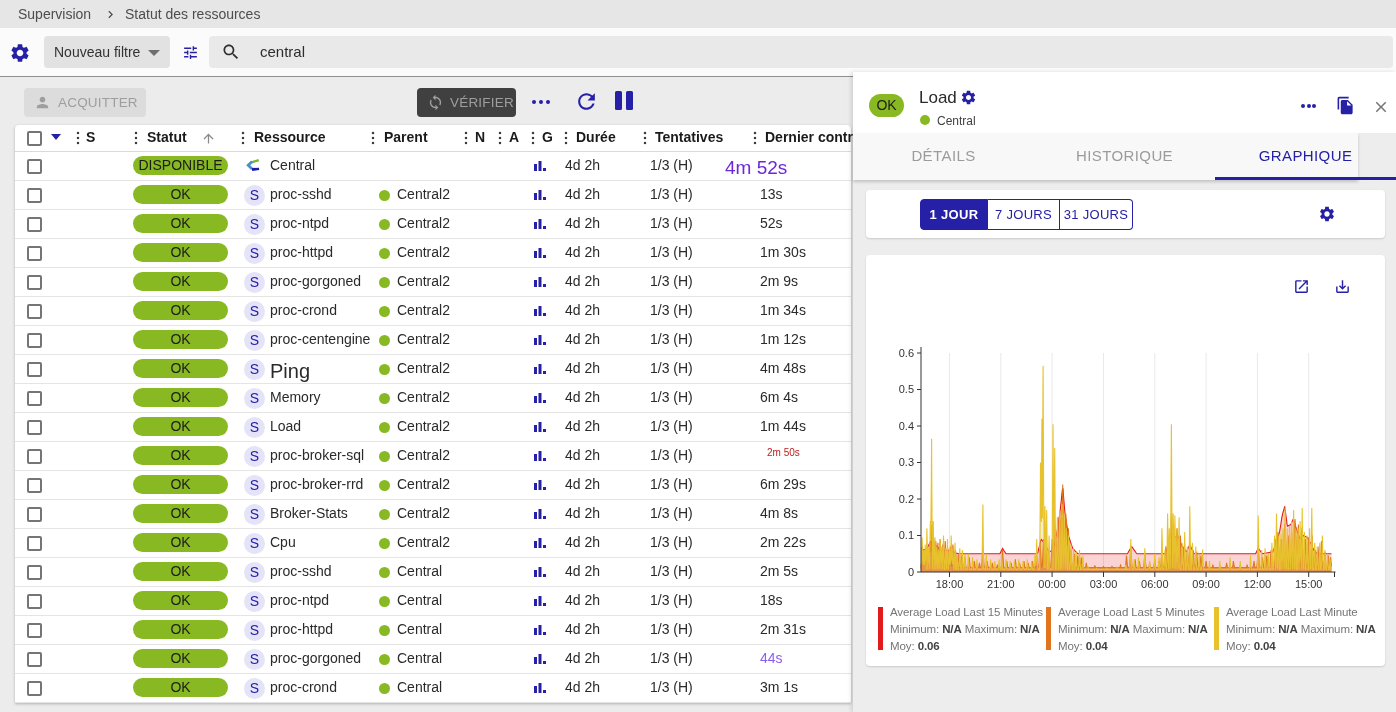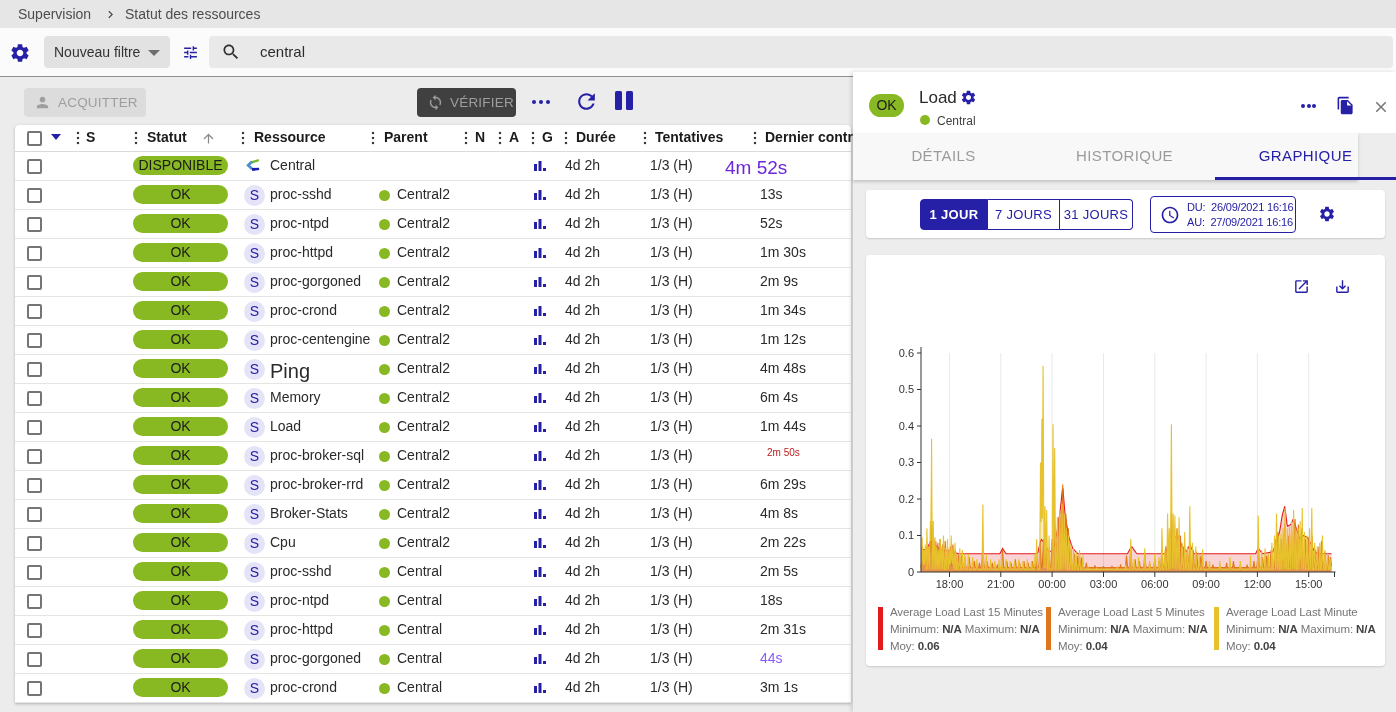--- a/index.html
+++ b/index.html
@@ -428,27 +428,20 @@
     <span class="abs" style="left:0;top:14px;width:181px;text-align:center;font-size:15px;color:#9b9b9b;letter-spacing:.4px">DÉTAILS</span>
     <span class="abs" style="left:181px;top:14px;width:181px;text-align:center;font-size:15px;color:#9b9b9b;letter-spacing:.4px">HISTORIQUE</span>
     <span class="abs" style="left:362px;top:14px;width:181px;text-align:center;font-size:15px;color:#2620a6;letter-spacing:.4px">GRAPHIQUE</span>
     <span class="abs" style="left:362px;top:44px;width:181px;height:3px;background:#2620a6"></span>
   </div>
 
   <div class="abs" style="left:13px;top:118px;width:519px;height:48px;background:#fff;border-radius:4px;box-shadow:0 1px 2px rgba(0,0,0,.15)">
     <span class="abs" style="left:54px;top:9px;width:68px;height:31px;background:#2620a6;border:1px solid #2620a6;border-radius:4px 0 0 4px;color:#fff;font-size:13px;font-weight:bold;text-align:center;line-height:29px;letter-spacing:.3px">1 JOUR</span>
     <span class="abs" style="left:122px;top:9px;width:72px;height:31px;background:#fff;border:1px solid #2620a6;border-left:none;color:#2620a6;font-size:13px;text-align:center;line-height:29px;letter-spacing:.3px">7 JOURS</span>
     <span class="abs" style="left:194px;top:9px;width:73px;height:31px;background:#fff;border:1px solid #2620a6;border-left:none;border-radius:0 4px 4px 0;color:#2620a6;font-size:13px;text-align:center;line-height:29px;letter-spacing:.3px">31 JOURS</span>
-    <span class="abs" style="left:284px;top:6px;width:146px;height:37px;border:1px solid #2620a6;border-radius:4px">
-      <span class="abs" style="left:9px;top:8px"><svg width="20" height="20" viewBox="0 0 24 24">
-              <path d="M11.99 2C6.47 2 2 6.48 2 12s4.47 10 9.99 10C17.52 22 22 17.52 22 12S17.52 2 11.99 2zM12 20c-4.42 0-8-3.58-8-8s3.58-8 8-8 8 3.58 8 8-3.58 8-8 8zm.5-13H11v6l5.25 3.15.75-1.23-4.5-2.67z" fill="#2620a6"></path>
-            </svg></span>
-      <span class="abs" style="left:36px;top:4px;font-size:11px;letter-spacing:-0.2px;color:#2620a6;white-space:nowrap">DU:&nbsp; 26/09/2021 16:16</span>
-      <span class="abs" style="left:36px;top:19px;font-size:11px;letter-spacing:-0.2px;color:#2620a6;white-space:nowrap">AU:&nbsp; 27/09/2021 16:16</span>
-    </span>
     <span class="abs" style="left:452px;top:15px"><svg width="18" height="18" viewBox="0 0 24 24">
             <path d="M19.14 12.94c.04-.3.06-.61.06-.94 0-.32-.02-.64-.07-.94l2.03-1.58c.18-.14.23-.41.12-.61l-1.92-3.32c-.12-.22-.37-.29-.59-.22l-2.39.96c-.5-.38-1.03-.7-1.62-.94l-.36-2.54c-.04-.24-.24-.41-.48-.41h-3.84c-.24 0-.43.17-.47.41l-.36 2.54c-.59.24-1.13.57-1.62.94l-2.39-.96c-.22-.08-.47 0-.59.22L2.74 8.87c-.12.21-.08.47.12.61l2.03 1.58c-.05.3-.09.63-.09.94s.02.64.07.94l-2.03 1.58c-.18.14-.23.41-.12.61l1.92 3.32c.12.22.37.29.59.22l2.39-.96c.5.38 1.03.7 1.62.94l.36 2.54c.05.24.24.41.48.41h3.84c.24 0 .44-.17.47-.41l.36-2.54c.59-.24 1.13-.56 1.62-.94l2.39.96c.22.08.47 0 .59-.22l1.92-3.32c.12-.22.07-.47-.12-.61l-2.01-1.58zM12 15.6c-1.98 0-3.6-1.62-3.6-3.6s1.62-3.6 3.6-3.6 3.6 1.62 3.6 3.6-1.62 3.6-3.6 3.6z" fill="#2620a6"></path>
           </svg></span>
   </div>
 
   <div class="abs" style="left:13px;top:183px;width:519px;height:411px;background:#fff;border-radius:4px;box-shadow:0 1px 2px rgba(0,0,0,.15)">
     <span class="abs" style="left:427px;top:23px"><svg width="17" height="17" viewBox="0 0 24 24">
             <path d="M19 19H5V5h7V3H5c-1.11 0-2 .9-2 2v14c0 1.1.89 2 2 2h14c1.1 0 2-.9 2-2v-7h-2v7zM14 3v2h3.59l-9.83 9.83 1.41 1.41L19 6.41V10h2V3h-7z" fill="#2620a6"></path>
           </svg></span>
     <span class="abs" style="left:468px;top:23px"><svg width="17" height="17" viewBox="0 0 24 24">

